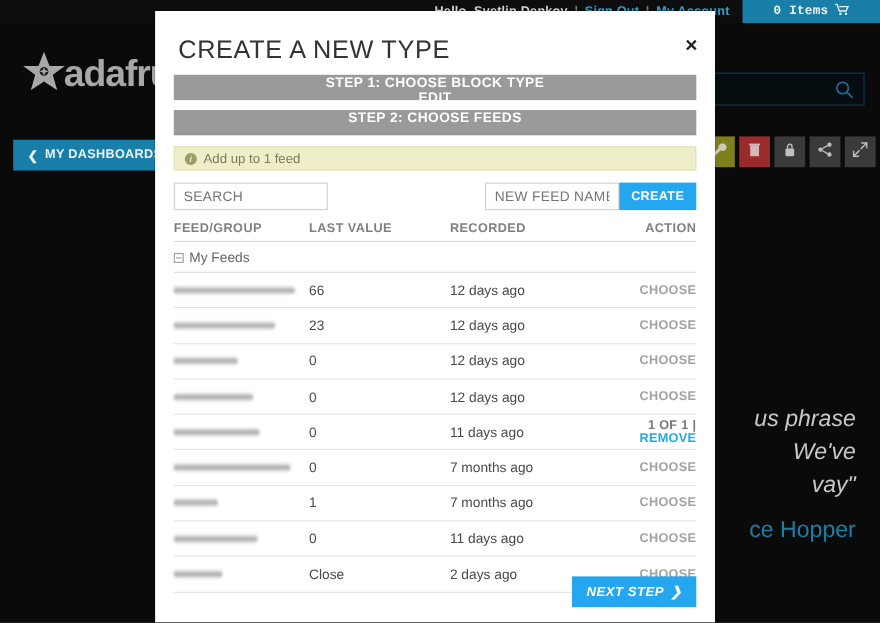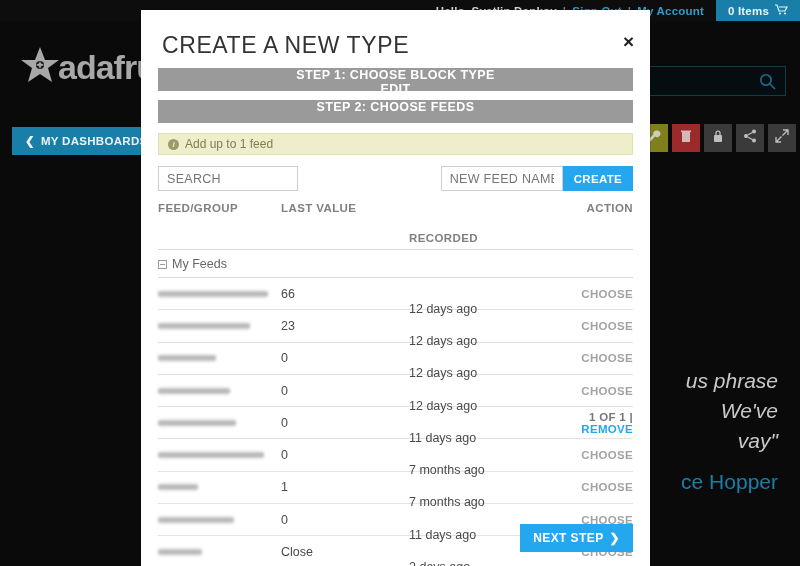--- a/index.html
+++ b/index.html
@@ -20,21 +20,21 @@
     position: absolute; right: 0; top: 0; height: 21px;
     display: flex; align-items: center; gap: 0;
     font-size: 11.5px; font-weight: bold; letter-spacing: .2px;
   }
   .greet { color: #cfd6da; padding: 0 4px; }
   .sep { color: #6d777d; padding: 0 2px; }
   .toplink { color: #2e9ec9; padding: 0 4px; text-decoration: none; }
   .cart-btn {
     background: #1a7fa8; color: #e9f4f9; height: 21px;
     display: flex; align-items: center; gap: 6px;
-    padding: 0 12px; margin-left: 8px; font-size: 11.5px; font-weight: bold;
+    padding: 0 28px; margin-left: 8px; font-size: 11.5px; font-weight: bold; font-family: Liberation Mono, monospace;
   }
 
   .bg-logo { position: absolute; left: 18px; top: 46px; display: flex; align-items: center; }
   .star { width: 44px; height: 42px; }
   .logo-word {
     color: #a8a8a8; font-size: 34px; font-weight: bold; letter-spacing: -1px;
     margin-left: -4px; line-height: 1;
   }
 
   .bg-search {
@@ -140,21 +140,21 @@
     border: none;
   }
 
   .col-head {
     display: flex; margin-top: 11px; padding-bottom: 5px;
     border-bottom: 1px solid #d8d8d8;
     font-size: 11.5px; font-weight: bold; color: #808080; letter-spacing: .4px;
   }
   .c1 { width: 123px; }
   .c2 { width: 128px; }
-  .c3 { flex: 1; margin-top: 30px; }
+  .c3 { flex: 1; }
   .c4 { width: 80px; text-align: right; }
 
   .group-row {
     display: flex; align-items: center; gap: 5px;
     font-size: 12.5px; color: #666; padding: 7px 0 6px 0;
   }
   .collapse-box {
     width: 9px; height: 9px; border: 1px solid #9b9b9b;
     position: relative; display: inline-block;
   }
@@ -181,21 +181,21 @@
   }
   .act.sel { color: #777; }
   .act.sel .rm { color: #24a7ee; }
   .table-end { border-top: 1px solid #e3e3e3; }
 
   .next-btn {
     position: absolute; right: 17px; bottom: 14px;
     background: #24a7ee; color: #fff;
     font-size: 12px; font-weight: bold; letter-spacing: .4px;
     padding: 7px 13px; display: flex; align-items: center; gap: 6px;
-    cursor: pointer; border: none;
+    cursor: pointer; border: none; font-style: italic;
   }
 </style>
 </head>
 <body>
 
 <div id="page">
 
   <div class="bg-topbar">
     <div class="bg-topbar-inner">
       <span class="greet">Hello, Svetlin Denkov</span>

